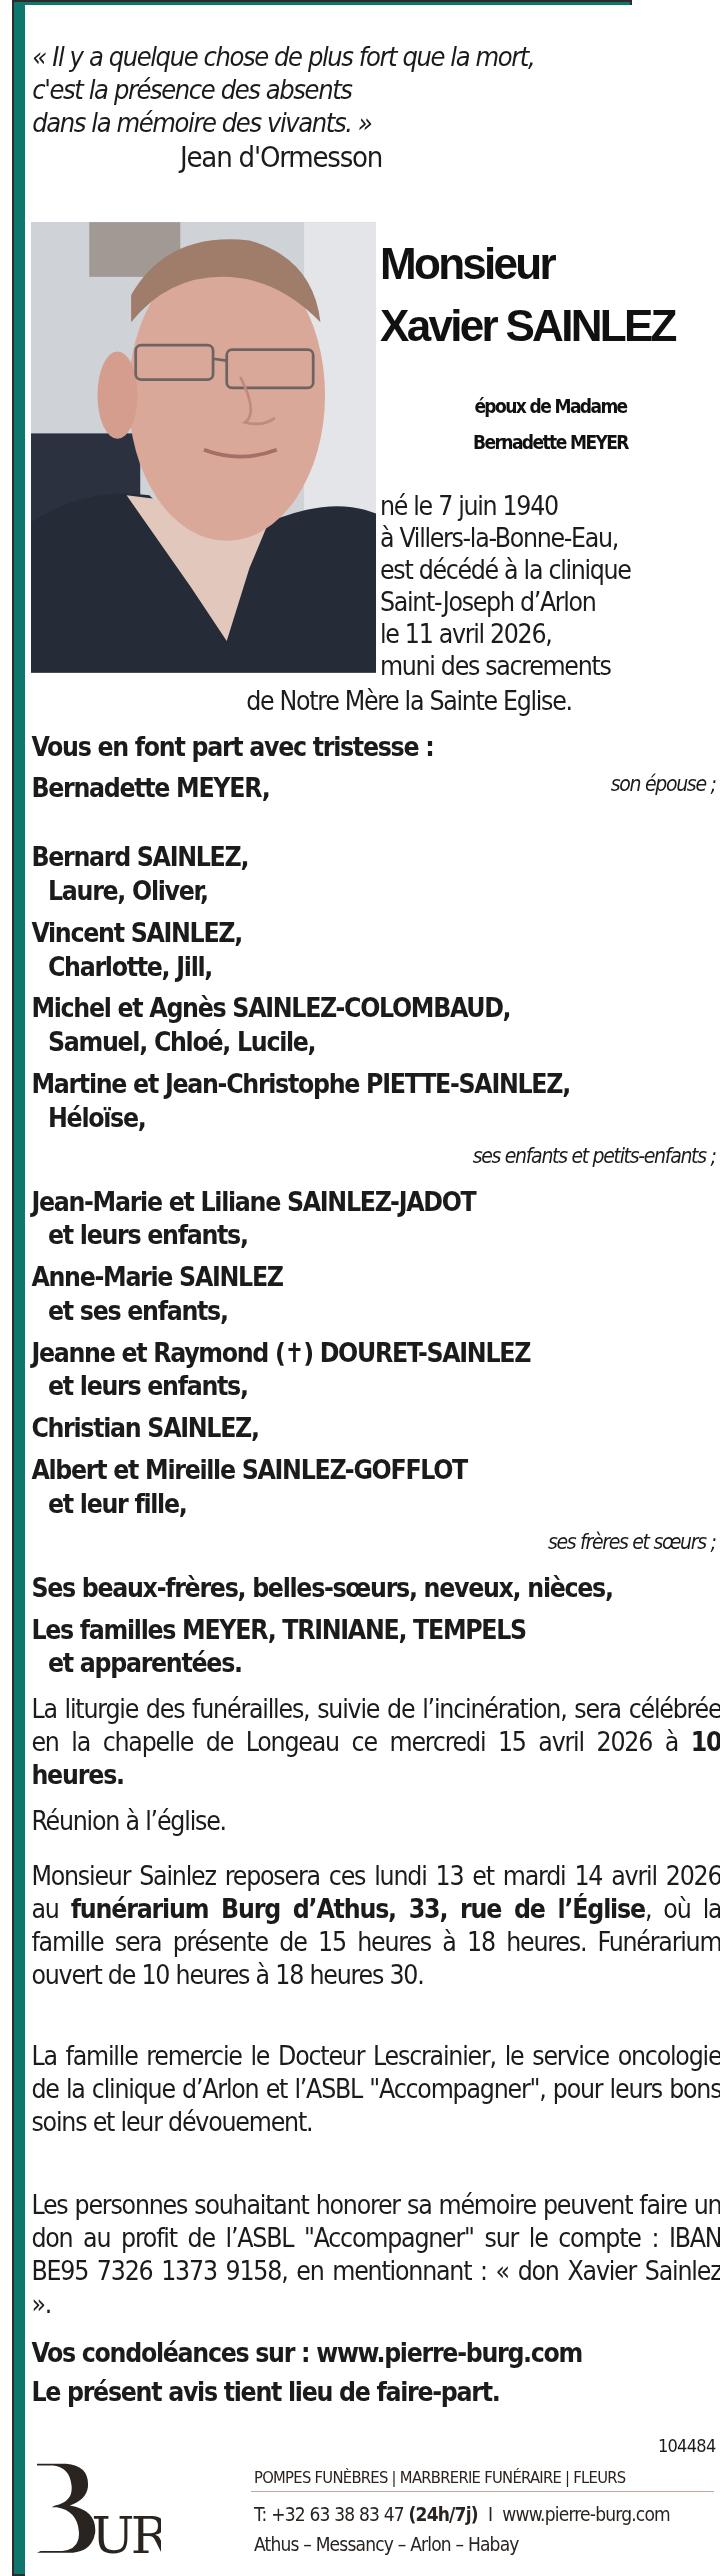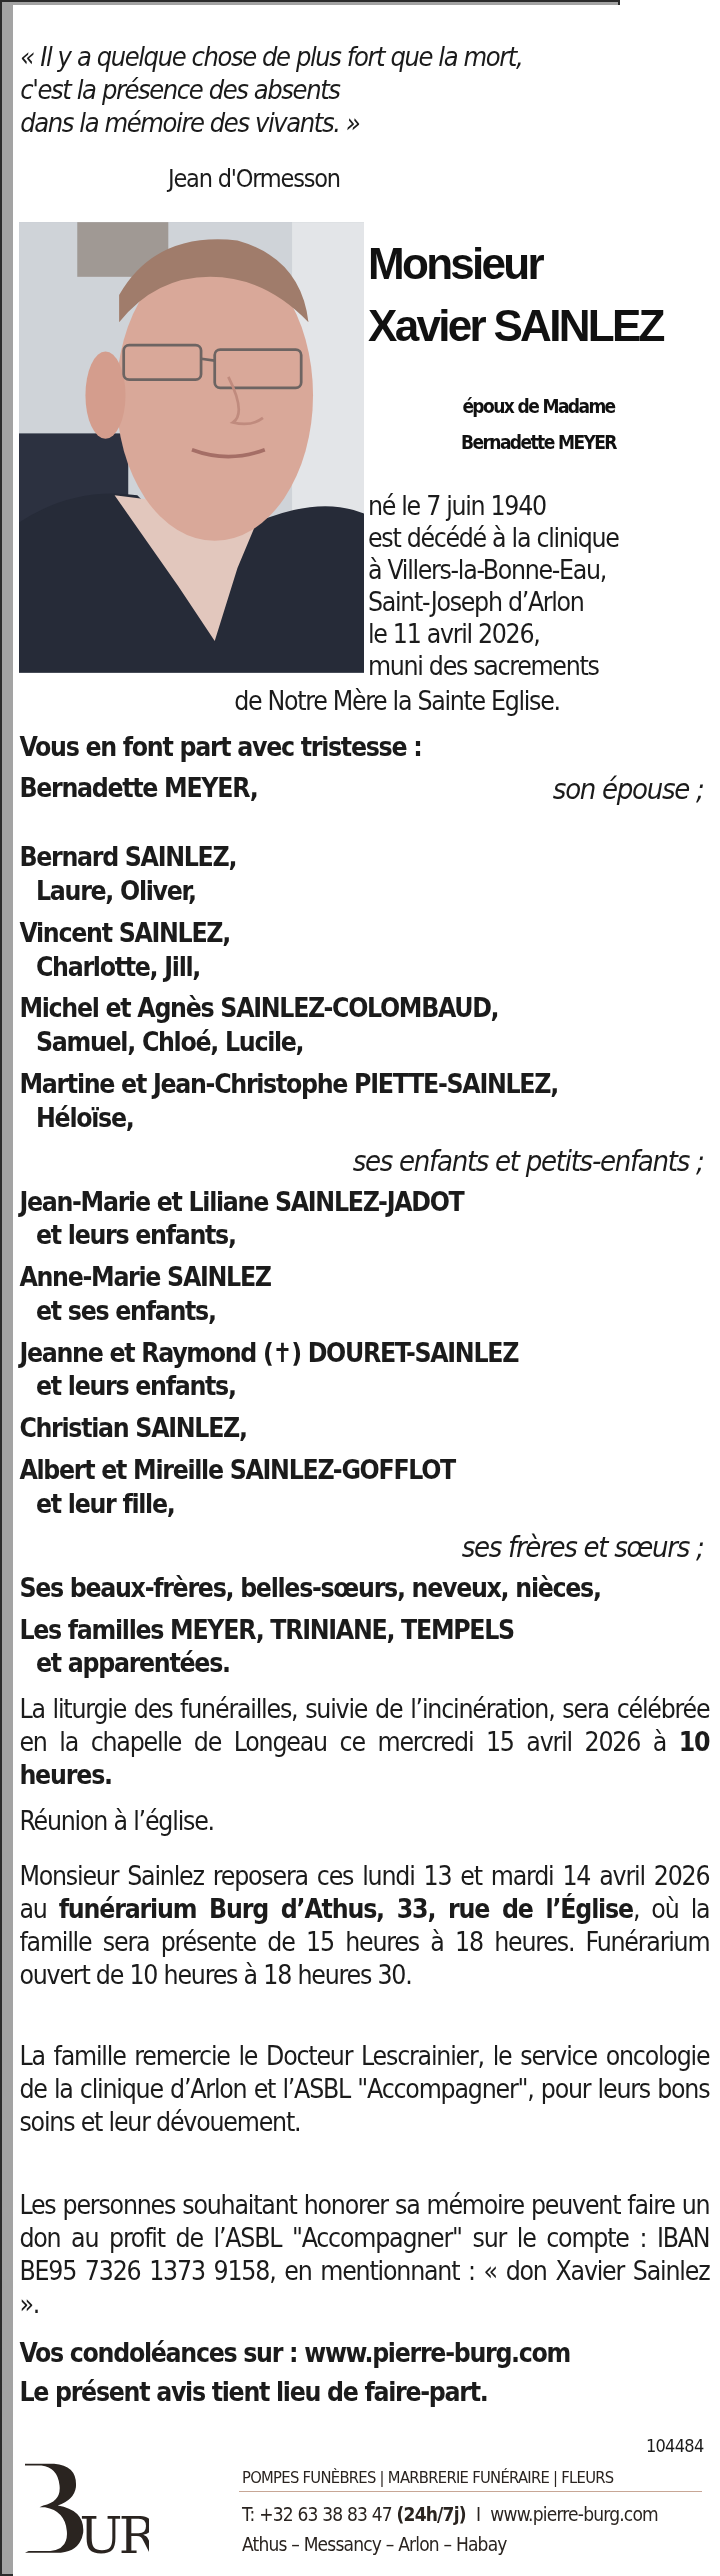--- a/index.html
+++ b/index.html
@@ -4,41 +4,41 @@
 <style>
   html, body { margin: 0; padding: 0; }
   body {
     width: 721px; height: 2576px;
     background: #ffffff;
     font-family: "DejaVu Sans Condensed", "Liberation Sans Narrow", "DejaVu Sans", sans-serif;
     color: #1b1b1b;
     overflow: hidden;
   }
   .frame {
-    position: absolute; left: 0; top: 0;
+    position: absolute; left: 12px; top: 0;
     width: 620px; height: 2576px;
     box-sizing: border-box;
     border: 2.7px solid #2b2b2b;
-    background: #a3a3a3;
+    background: #0f766e;
   }
   .page {
     position: absolute; left: 11px; top: 2.7px;
     width: 696px; height: 2571px;
     background: #ffffff;
   }
 
   .quote {
     position: absolute; left: 7.3px; top: 35px;
     font-size: 27px; line-height: 33px; font-style: italic;
     letter-spacing: -1.4px;
     white-space: pre;
   }
   .quote-author {
     position: absolute; left: 155px; top: 135px;
-    font-size: 25px; letter-spacing: -1.2px; margin-top: 24px;
+    font-size: 29px; letter-spacing: -1.2px;
   }
 
   .photo {
     position: absolute; left: 6.4px; top: 217px;
     width: 345px; height: 451px;
     overflow: hidden;
     background: linear-gradient(180deg, #c9ced4 0%, #d6d8db 40%, #b8b4b5 55%, #2a2f3c 70%, #262b37 100%);
   }
   .photo svg { display: block; }
 
@@ -68,21 +68,21 @@
     text-align: center; padding-left: 72px; box-sizing: border-box;
     font-size: 26.4px; letter-spacing: -1.3px;
   }
   .body-line {
     position: absolute; left: 6.4px;
     font-size: 26.4px; letter-spacing: -1.3px; white-space: nowrap; font-weight: bold;
   }
   .indent { left: 23px; }
   .rel {
     position: absolute; right: 5.5px;
-    font-size: 29px; font-style: italic; letter-spacing: -1.3px; white-space: nowrap;
+    font-size: 21px; font-style: italic; letter-spacing: -1.3px; white-space: nowrap;
   }
   .para {
     position: absolute; left: 6.4px; width: 690px;
     font-size: 26.4px; line-height: 33px;
     letter-spacing: -1.2px;
     text-align: justify;
   }
   .para b { font-weight: bold; }
 
   .footer-id {
@@ -146,22 +146,22 @@
       <div>Xavier SAINLEZ</div>
     </div>
 
     <div class="spouse">
       <div>époux de Madame</div>
       <div>Bernadette MEYER</div>
     </div>
 
     <div class="bio">
       <div>né le 7 juin 1940</div>
+      <div>à Villers-la-Bonne-Eau,</div>
       <div>est décédé à la clinique</div>
-      <div>à Villers-la-Bonne-Eau,</div>
       <div>Saint-Joseph d’Arlon</div>
       <div>le 11 avril 2026,</div>
       <div>muni des sacrements</div>
     </div>
     <div class="bio-last">de Notre Mère la Sainte Eglise.</div>
 
     <div class="body-line" style="top:726px">Vous en font part avec tristesse :</div>
     <div class="body-line" style="top:767px">Bernadette MEYER,</div>
     <div class="rel" style="top:767px">son épouse ;</div>
 

